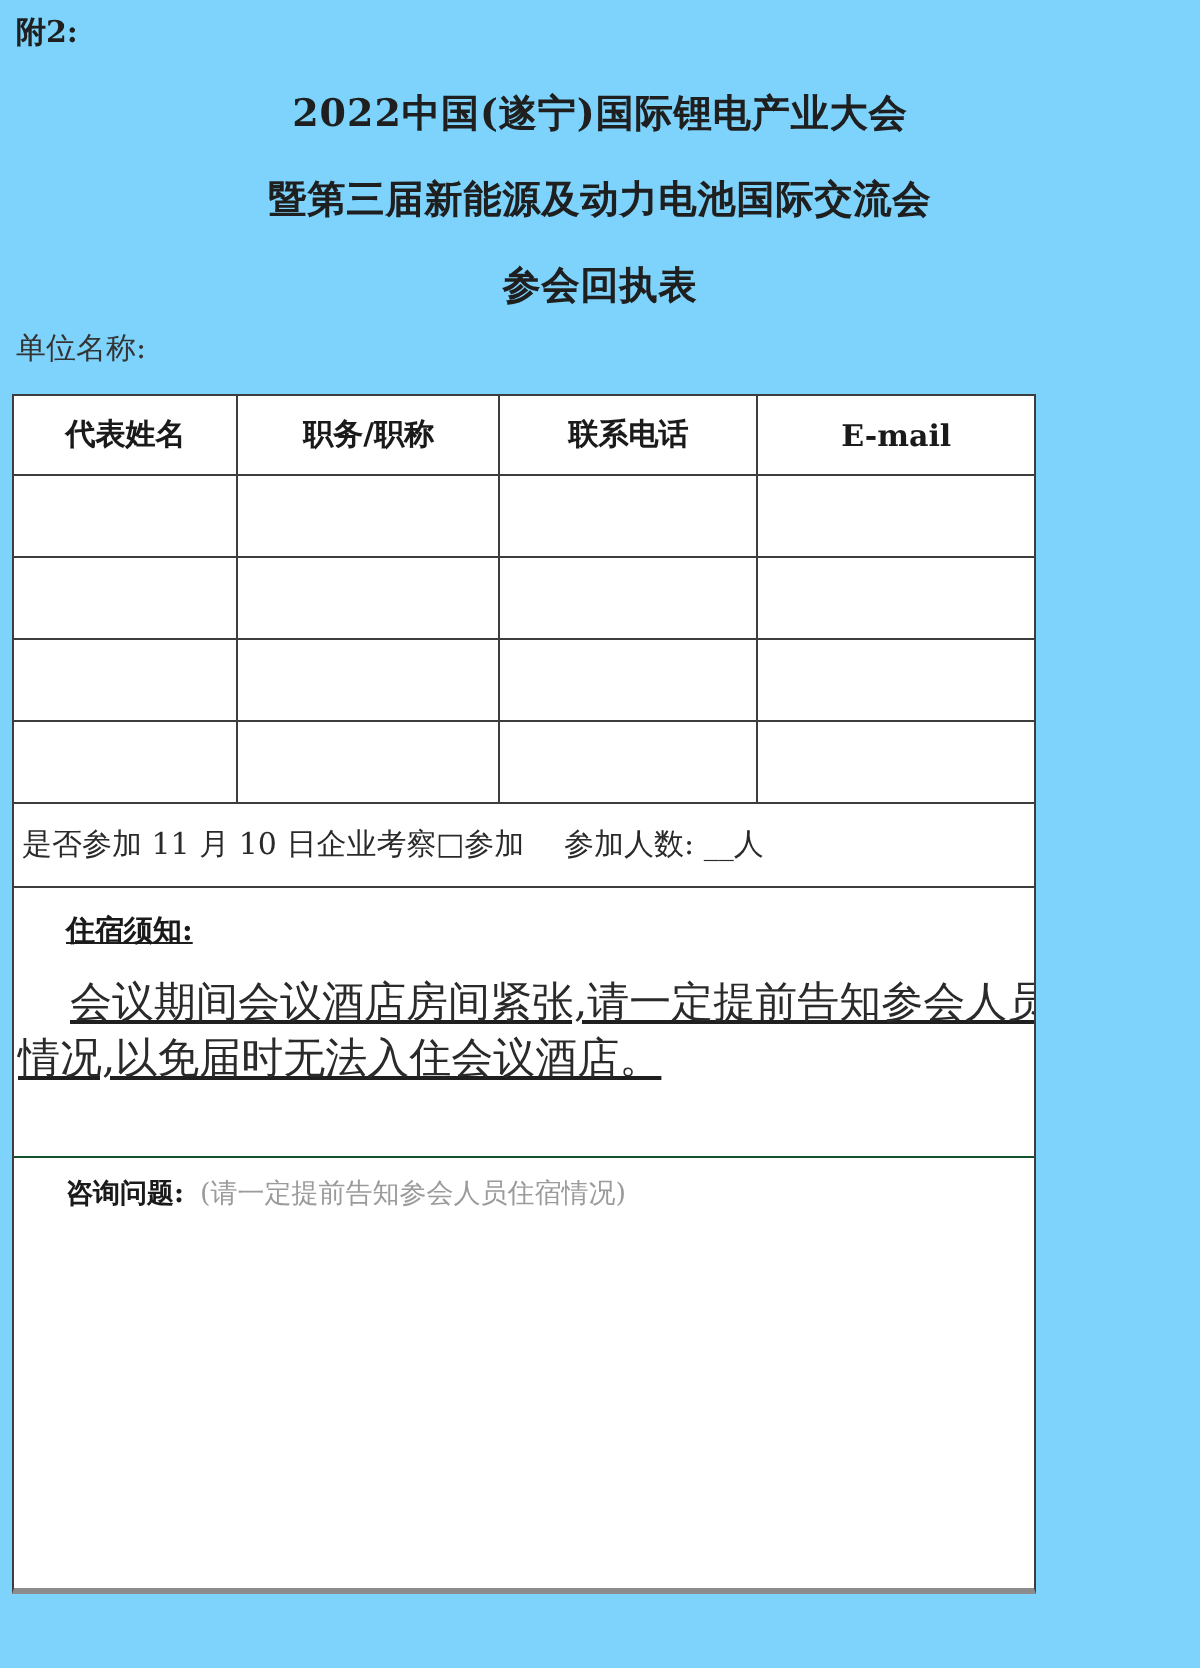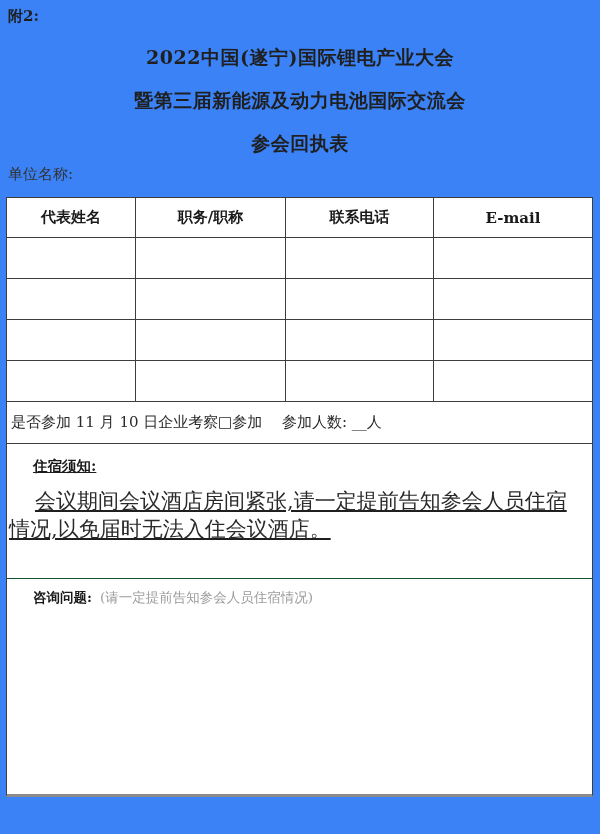--- a/index.html
+++ b/index.html
@@ -1,21 +1,21 @@
 <!DOCTYPE html>
 <html><head>
 <meta charset="utf-8">
 <style>
   * { margin: 0; padding: 0; box-sizing: border-box; }
   html, body { background: #ffffff; }
   .page {
     position: relative;
     width: 600px;
     height: 834px;
-    background: #3b82f6;
+    background: #7dd3fc;
     font-family: "DejaVu Serif", "Liberation Serif", serif;
     color: #1f1f1f;
     overflow: hidden;
   }
   .attachment {
     position: absolute;
     left: 8px;
     top: 6px;
     font-size: 15px;
     font-weight: bold;
@@ -39,21 +39,21 @@
     left: 8px;
     top: 163px;
     font-size: 15px;
     line-height: 22px;
     color: #333333;
   }
   .form {
     position: absolute;
     left: 6px;
     top: 197px;
-    width: 587px;
+    width: 512px;
     height: 600px;
     border: 1px solid #3d3d3d;
     border-bottom: 3px solid #8c8c8c;
     display: flex;
     flex-direction: column;
     background: #ffffff;
   }
   .grid-row {
     display: flex;
     border-bottom: 1px solid #3d3d3d;

